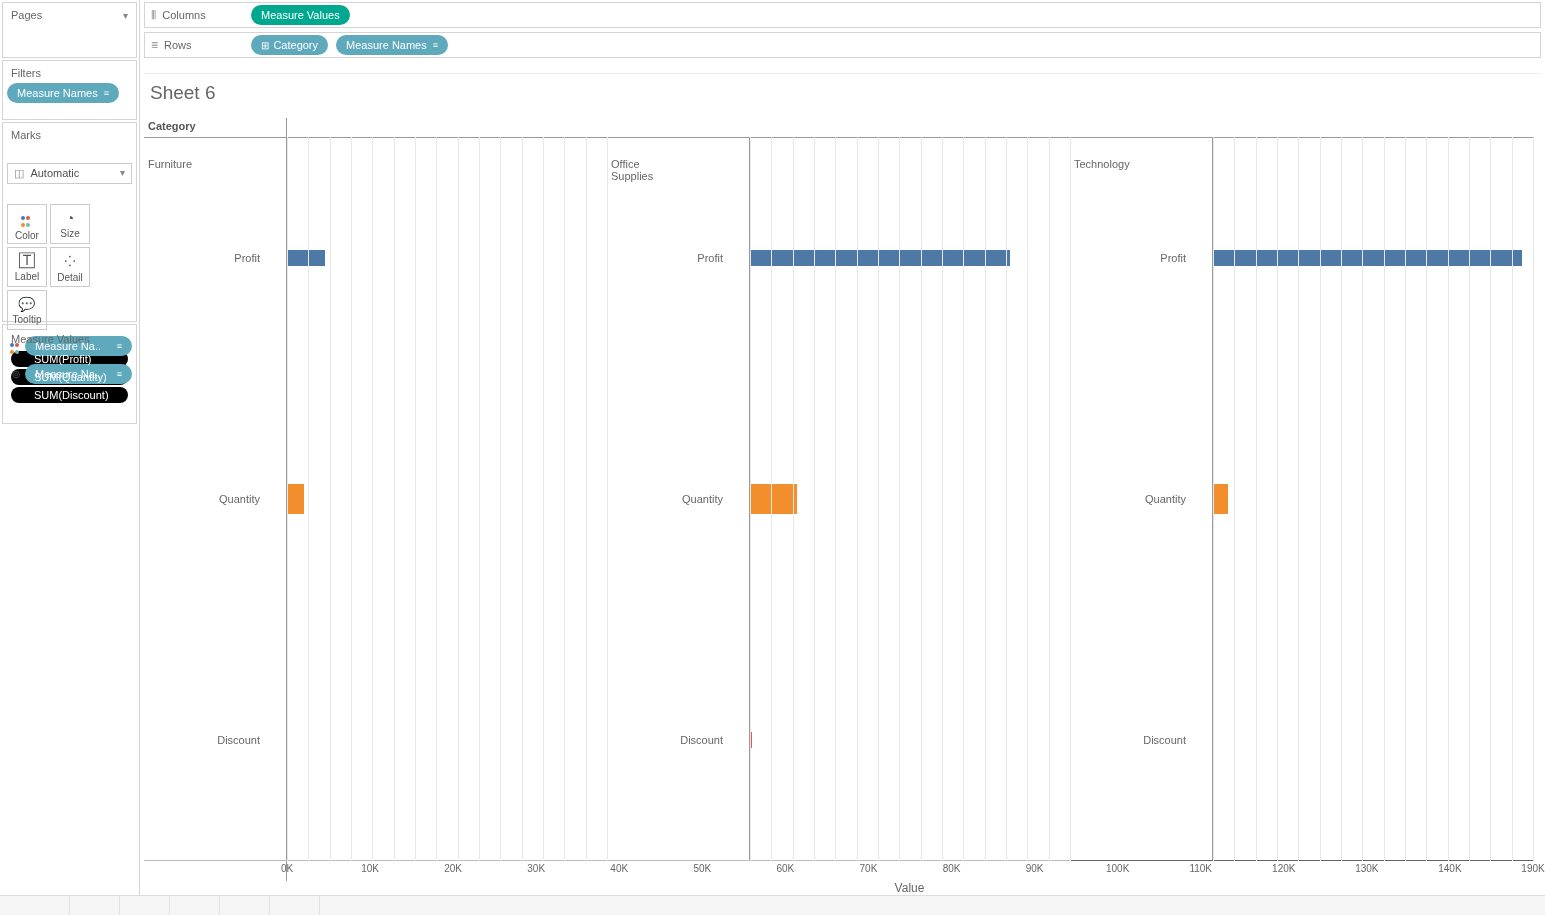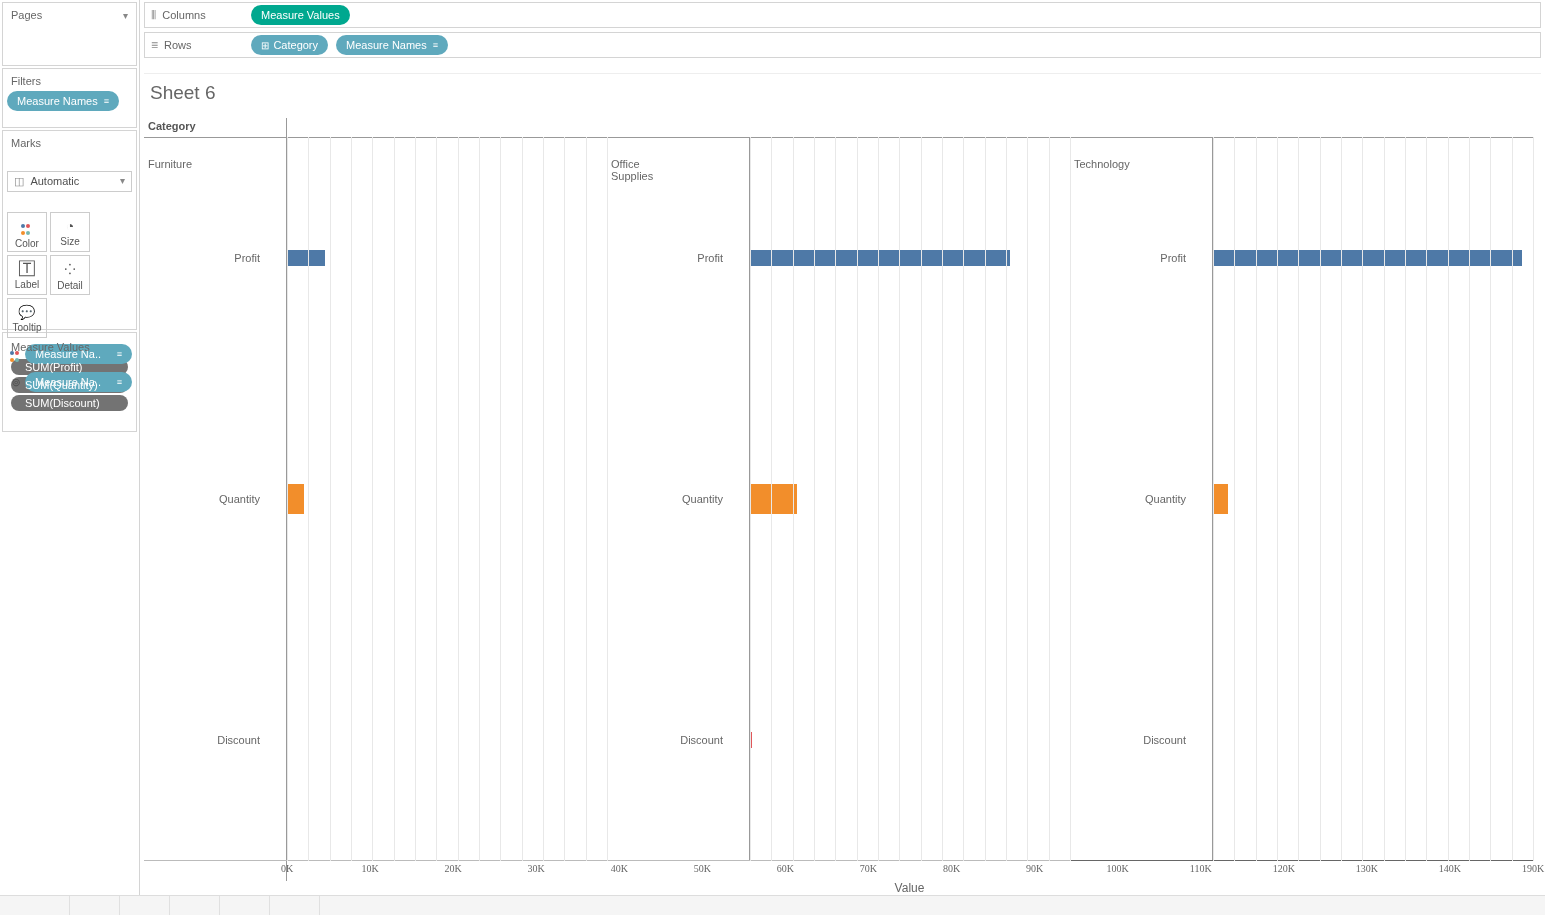--- a/index.html
+++ b/index.html
@@ -24,21 +24,21 @@
   padding: 4px;
 }
 .panel-title {
   font-size: 11px;
   color: #666;
   padding: 2px 4px;
   display: flex;
   justify-content: space-between;
   align-items: center;
 }
-.pages-section { height: 64px; }
+.pages-section { height: 56px; }
 .pill {
   display: inline-flex;
   align-items: center;
   border-radius: 11px;
   padding: 2px 10px;
   font-size: 11px;
   color: #fff;
   margin: 2px 0;
   height: 20px;
   white-space: nowrap;
@@ -66,24 +66,24 @@
   align-items: center;
   justify-content: center;
   font-size: 10px;
   color: #555;
 }
 .marks-cell .ic { font-size: 14px; margin-bottom: 2px; }
 .marks-pill-row { display: flex; align-items: center; margin-top: 4px; }
 .marks-pill-row .lead-icon { width: 18px; text-align: center; }
 .mv-title { font-size: 11px; color: #666; padding: 4px; }
 .mv-pill {
-  background: #737373;
+  background: #000000;
   color: #fff;
   border-radius: 10px;
-  padding: 2px 14px;
+  padding: 2px 23px;
   margin: 2px 4px;
   font-size: 11px;
   display: block;
 }
 .right-area { flex: 1; display: flex; flex-direction: column; }
 .shelf {
   display: flex;
   align-items: center;
   border: 1px solid #d4d4d4;
   margin: 2px 4px;
@@ -140,21 +140,21 @@
   display: flex;
   flex-direction: column;
 }
 .plot-row { flex: 1; display: flex; align-items: center; }
 .bar { height: 16px; }
 .bar.big { height: 30px; }
 .gridlines { position: absolute; inset: 0; }
 .gridline { position: absolute; top:-1px; bottom:-1px; width:1px; background:#e8e8e8; }
 .axis-row { height: 20px; display: flex; }
 .axis-spacer { width: 142px; }
-.axis-area { flex: 1; position: relative; border-left: 1px solid #999; font-family: Liberation Serif, serif; }
+.axis-area { flex: 1; position: relative; border-left: 1px solid #999; }
 .tick-label { position: absolute; top: 2px; font-size: 10px; color: #666; transform: translateX(-50%); }
 .axis-title-row { height: 18px; display: flex; }
 .axis-title { flex:1; text-align:center; font-size: 12px; color:#666; padding-left: 142px; }
 .dropdown-arrow { font-size: 10px; color: #888; }
 .dots-icon {
   display: inline-flex; flex-wrap: wrap; width: 12px; height: 12px; gap: 1px;
 }
 .dots-icon span { width:4px; height:4px; border-radius:50%; }
 .bottom-strip { height: 20px; background: #f5f5f5; border-top: 1px solid #ddd; width: 1545px; position: fixed; bottom:0; left:0; }
 .bottom-strip .seg { display:inline-block; height:100%; border-right:1px solid #e0e0e0; }

